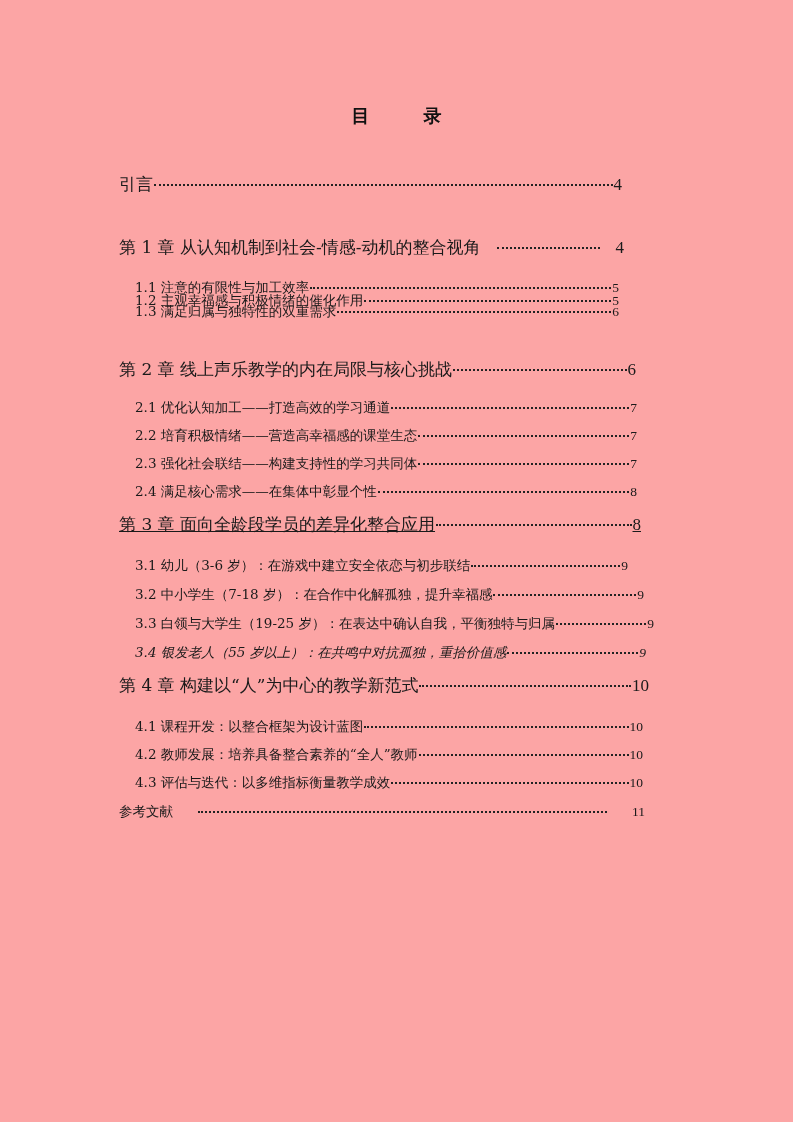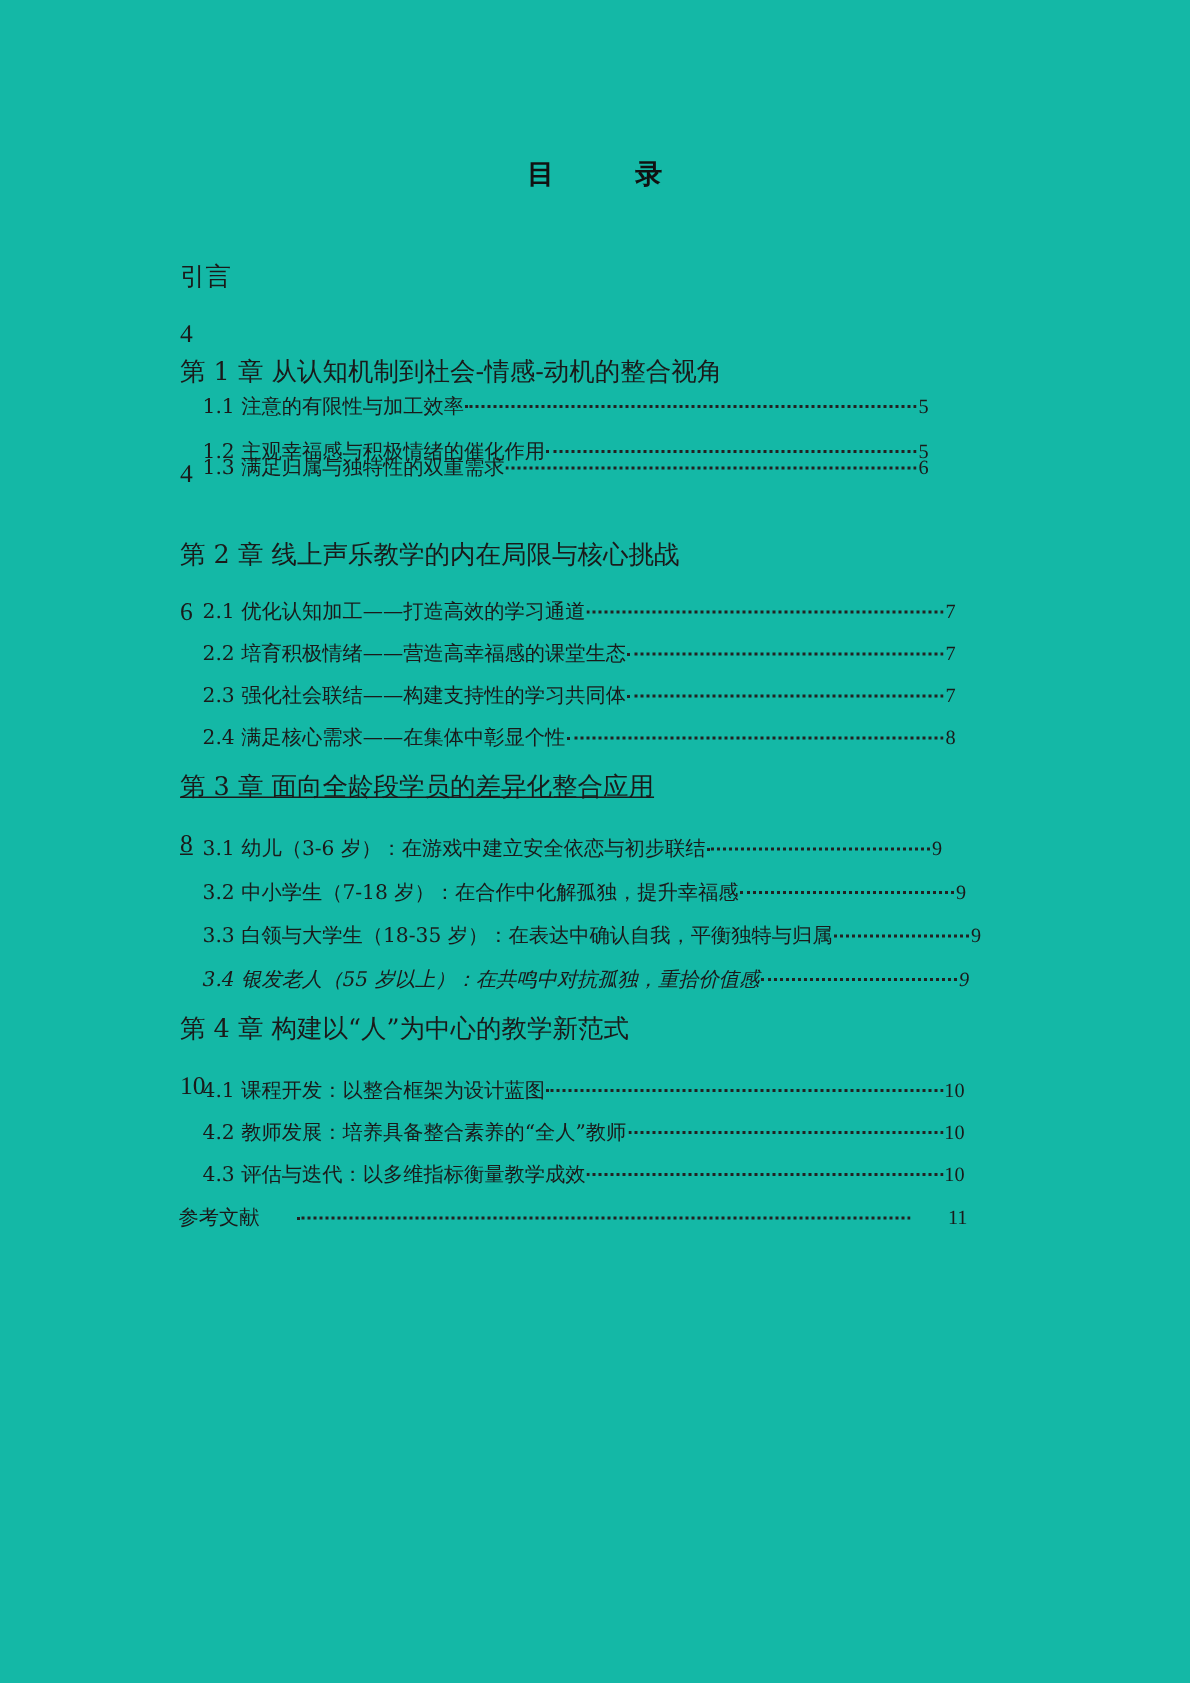--- a/index.html
+++ b/index.html
@@ -12,21 +12,21 @@
     body {
       position: relative;
       font-family: "DejaVu Serif", "Liberation Serif", serif;
       color: #1a1a1a;
     }
     .page {
       position: absolute;
       left: 0; top: 0;
       width: 793px;
       height: 1122px;
-      background: #14b8a6;
+      background: #fca5a5;
     }
     .toc-title {
       position: absolute;
       left: 0;
       width: 793px;
       top: 104px;
       text-align: center;
       font-family: "DejaVu Sans", "Liberation Sans", sans-serif;
       font-weight: bold;
       font-size: 18px;
@@ -57,21 +57,20 @@
       bottom: 0.22em;
       border-bottom: 2px dotted #222;
     }
     .toc-line .page-num {
       flex: 0 0 auto;
       font-family: "Liberation Serif", "DejaVu Serif", serif;
     }
     .lvl-chapter {
       left: 119px;
       font-size: 17px;
-      flex-direction: column;
     }
     .lvl-section {
       left: 135px;
       font-size: 13.5px;
     }
     .lvl-ref {
       left: 119px;
       font-size: 13.5px;
       gap: 24px;
     }
@@ -85,21 +84,21 @@
       <div class="toc-line lvl-chapter" style="top: 173px; width: 503px;">
         <span class="label">引言 </span>
         <span class="leader"></span>
         <span class="page-num">4</span>
       </div>
       <div class="toc-line lvl-chapter" style="top: 236px; width: 505px; gap: 15px;">
         <span class="label">第 1 章  从认知机制到社会-情感-动机的整合视角</span>
         <span class="leader"></span>
         <span class="page-num">4</span>
       </div>
-      <div class="toc-line lvl-section" style="top: 261px; width: 484px; justify-content: flex-end;">
+      <div class="toc-line lvl-section" style="top: 278px; width: 484px; justify-content: flex-end;">
         <span class="label">1.1  注意的有限性与加工效率</span>
         <span class="leader"></span>
         <span class="page-num">5</span>
       </div>
       <div class="toc-line lvl-section" style="top: 291px; width: 484px;">
         <span class="label">1.2  主观幸福感与积极情绪的催化作用</span>
         <span class="leader"></span>
         <span class="page-num">5</span>
       </div>
       <div class="toc-line lvl-section" style="top: 302px; width: 484px;">
@@ -141,21 +140,21 @@
         <span class="label">3.1  幼儿（3-6 岁）：在游戏中建立安全依恋与初步联结</span>
         <span class="leader"></span>
         <span class="page-num">9</span>
       </div>
       <div class="toc-line lvl-section" style="top: 585px; width: 509px;">
         <span class="label">3.2  中小学生（7-18 岁）：在合作中化解孤独，提升幸福感</span>
         <span class="leader"></span>
         <span class="page-num">9</span>
       </div>
       <div class="toc-line lvl-section" style="top: 614px; width: 519px;">
-        <span class="label">3.3  白领与大学生（18-35 岁）：在表达中确认自我，平衡独特与归属</span>
+        <span class="label">3.3  白领与大学生（19-25 岁）：在表达中确认自我，平衡独特与归属</span>
         <span class="leader"></span>
         <span class="page-num">9</span>
       </div>
       <div class="toc-line lvl-section" style="top: 643px; width: 511px; font-style: italic;">
         <span class="label">3.4  银发老人（55 岁以上）：在共鸣中对抗孤独，重拾价值感</span>
         <span class="leader"></span>
         <span class="page-num">9</span>
       </div>
       <div class="toc-line lvl-chapter" style="top: 674px; width: 530px;">
         <span class="label">第 4 章    构建以“人”为中心的教学新范式</span>

